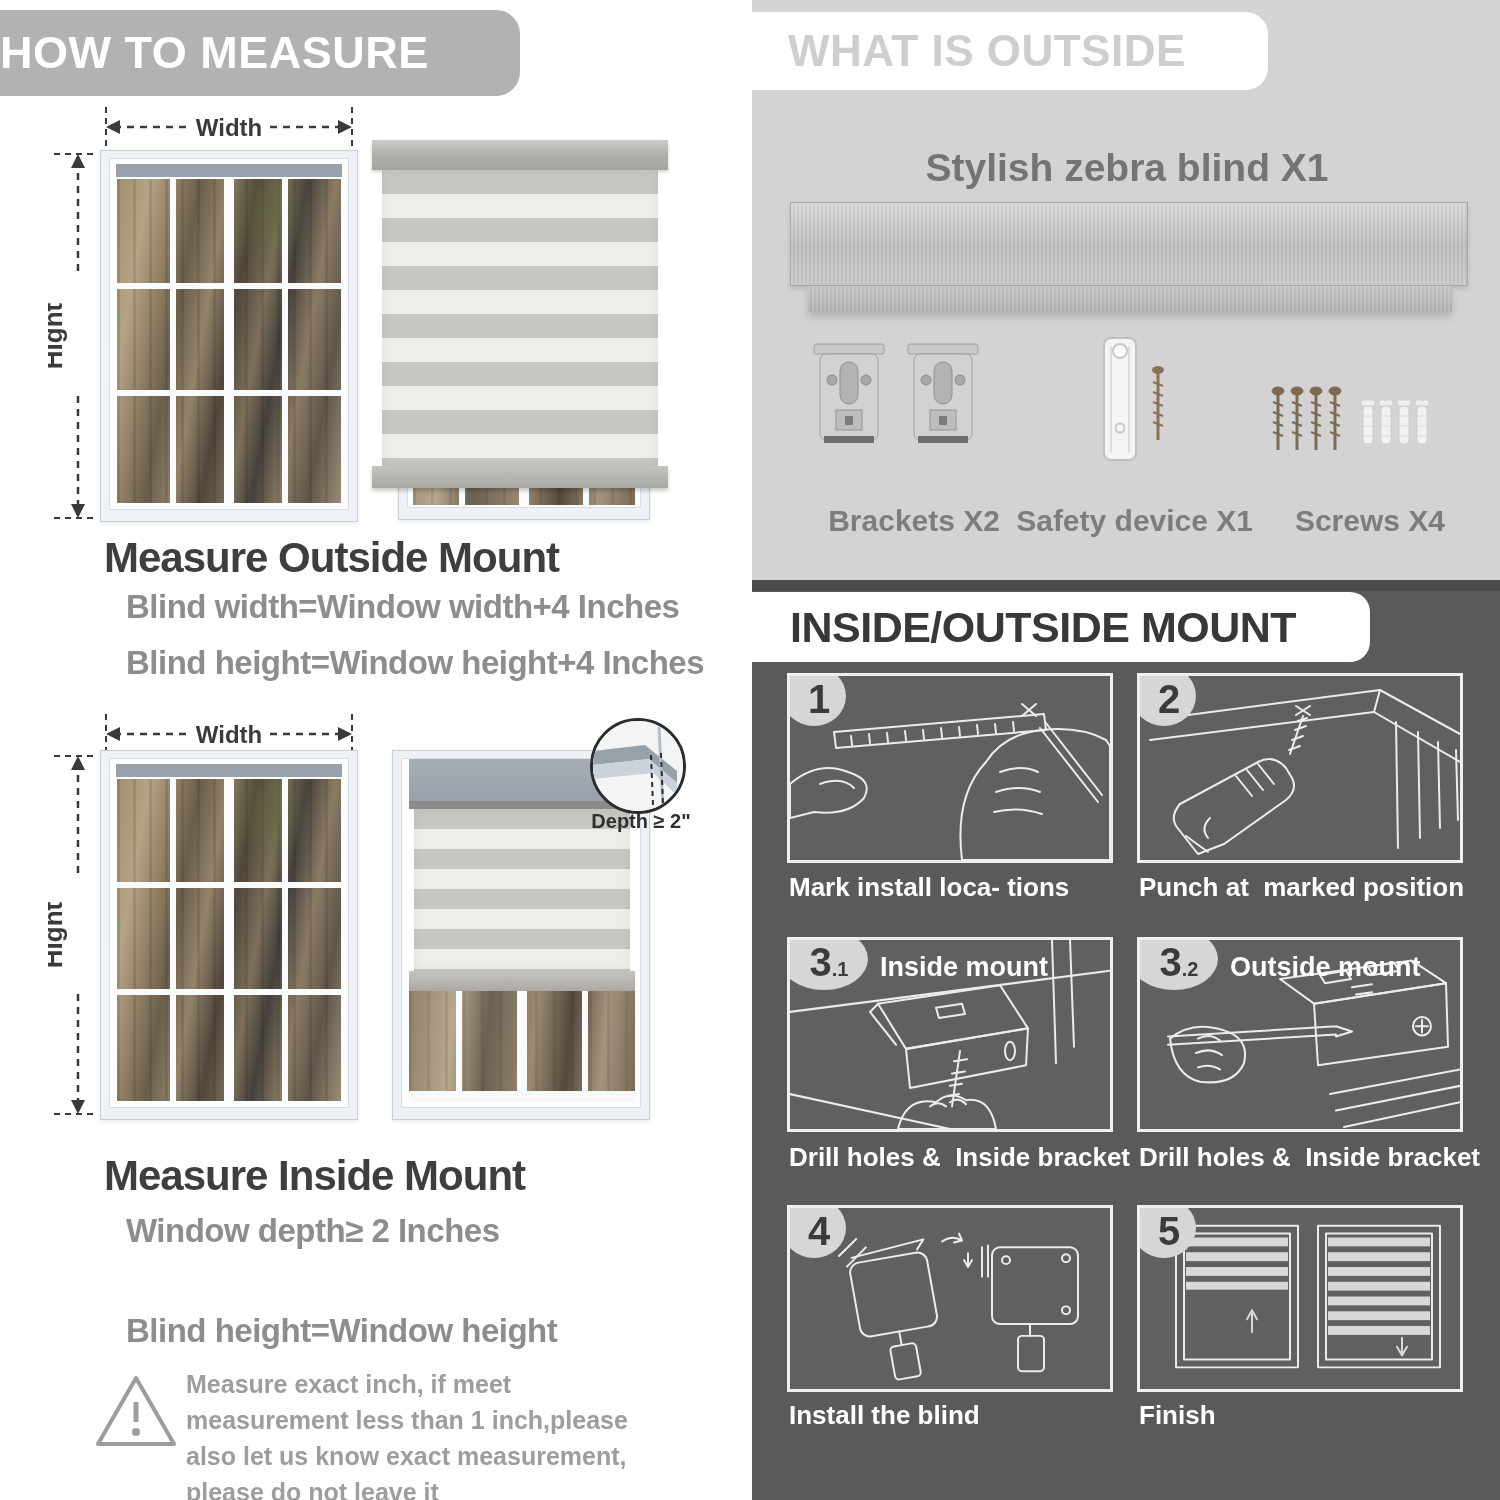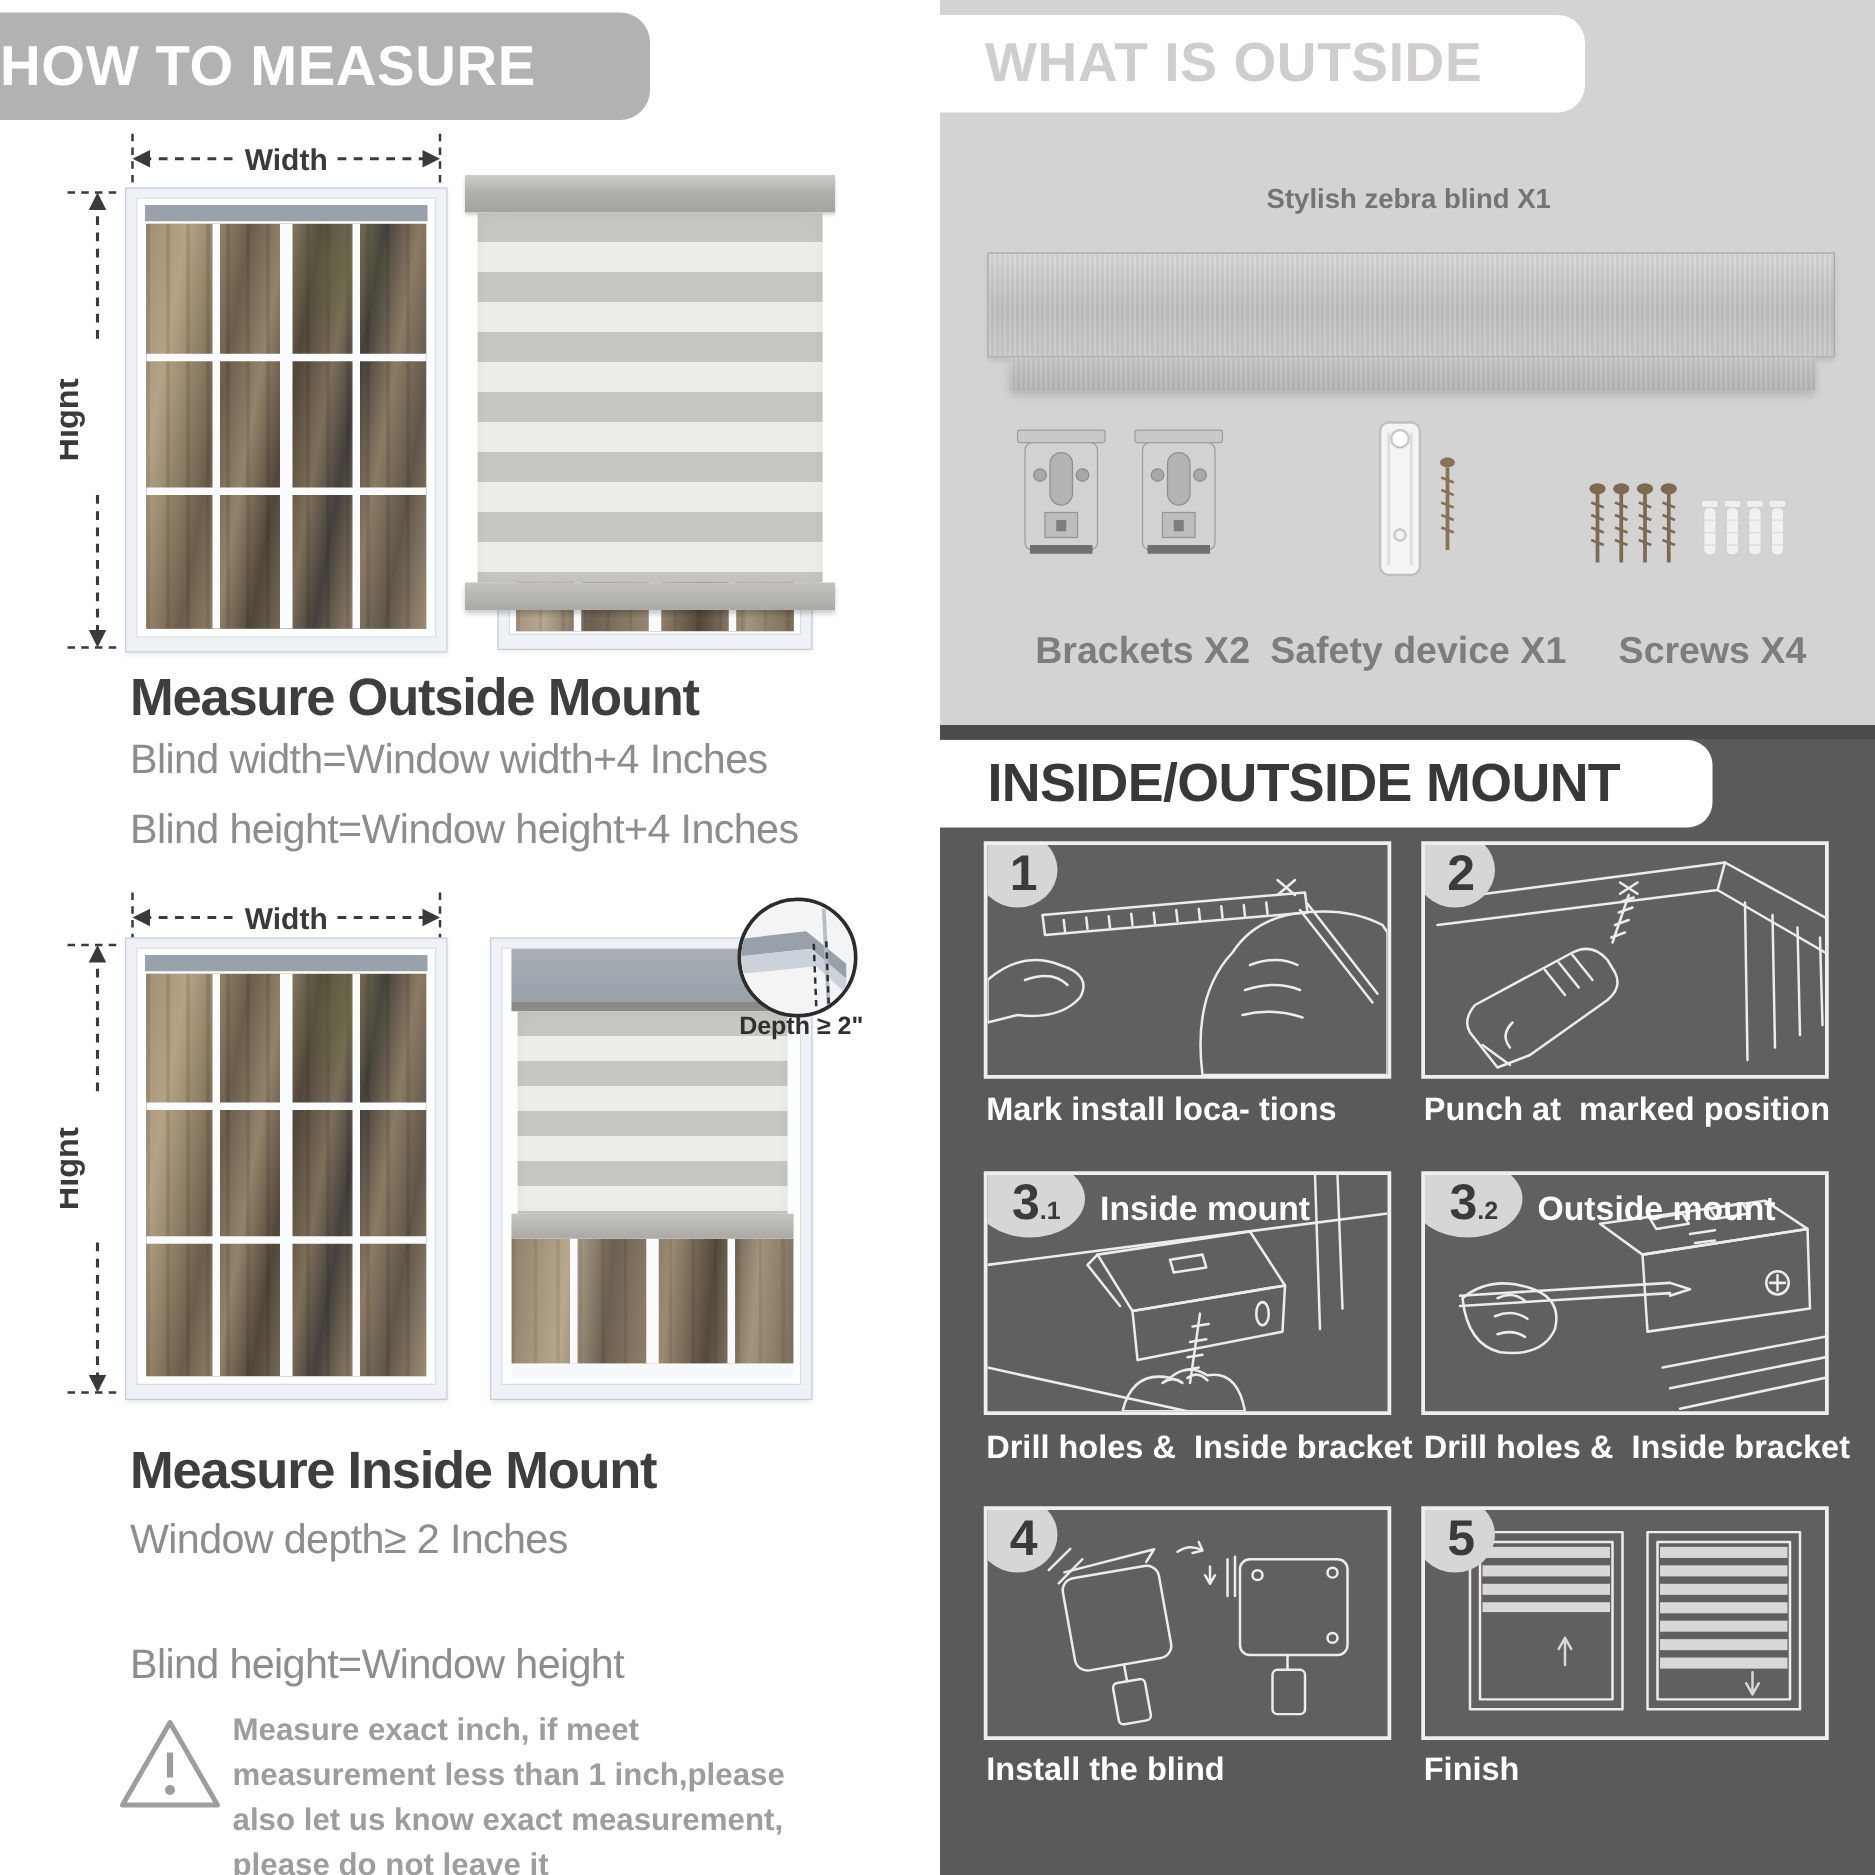--- a/index.html
+++ b/index.html
@@ -5,21 +5,21 @@
   html,body{margin:0;padding:0;background:#fff;}
   .page{position:relative;width:1500px;height:1500px;background:#ffffff;overflow:hidden;
         font-family:"Liberation Sans","DejaVu Sans",sans-serif;}
   .abs{position:absolute;}
 
   
   .howto-box{left:0;top:10px;width:520px;height:86px;background:#b2b2b2;
              border-radius:0 24px 24px 0;color:#fff;font-weight:bold;font-size:45px;
              line-height:86px;letter-spacing:.5px;box-sizing:border-box;}
   .mhead{font-weight:bold;font-size:42px;color:#3e3e3e;letter-spacing:-1px;}
-  .formula{font-weight:normal;font-size:33px;color:#8d8d8d;letter-spacing:-.5px;}
+  .formula{font-weight:bold;font-size:33px;color:#8d8d8d;letter-spacing:-.5px;margin-left:22px;}
   .warn-text{font-weight:bold;font-size:25px;line-height:36px;color:#9d9d9d;width:480px;}
 
   
   .window{box-sizing:border-box;background:#eef1f5;border:1px solid #c7ced6;
           box-shadow:0 2px 4px rgba(0,0,0,.08);}
   .winframe{position:absolute;left:8px;top:7px;right:8px;bottom:11px;background:#fdfefe;
             border:1px solid #d8dde3;}
   .roller{position:absolute;left:15px;top:13px;right:15px;height:13px;background:#99a1ab;}
   .glass{position:absolute;left:16px;top:28px;right:16px;bottom:18px;overflow:hidden;background:#8d7d63;}
   .photo{position:absolute;inset:0;
@@ -45,21 +45,21 @@
 
   .depth-circle{left:590px;top:718px;width:90px;height:90px;border:3px solid #2c2c2c;border-radius:50%;
                 background:#f2f4f6;overflow:hidden;z-index:5;}
   .depth-label{left:566px;top:810px;width:150px;text-align:center;font-weight:bold;font-size:20px;color:#2f2f2f;}
 
   
   .included-bg{left:752px;top:0;width:748px;height:580px;background:#d4d3d3;}
   .included-head{left:752px;top:12px;width:516px;height:78px;background:#fff;border-radius:0 22px 22px 0;
                  color:#cfcecd;font-weight:bold;font-size:44px;line-height:78px;padding-left:36px;
                  letter-spacing:.5px;box-sizing:border-box;}
-  .blind-label{left:812px;top:146px;width:630px;text-align:center;font-weight:bold;font-size:22px;color:#747474;}
+  .blind-label{left:812px;top:146px;width:630px;text-align:center;font-weight:bold;font-size:39px;color:#747474;}
   .bar-main{left:790px;top:202px;width:678px;height:84px;border:1px solid #a8a8a8;box-sizing:border-box;
             background:
               repeating-linear-gradient(90deg, rgba(255,255,255,.10) 0 2px, rgba(0,0,0,.035) 2px 4px),
               linear-gradient(180deg,#d6d6d5,#bebebd 55%,#c9c9c8);
             box-shadow:0 3px 5px rgba(0,0,0,.12);}
   .bar-lip{left:808px;top:286px;width:644px;height:26px;
            background:
              repeating-linear-gradient(90deg, rgba(255,255,255,.08) 0 2px, rgba(0,0,0,.03) 2px 4px),
              linear-gradient(180deg,#c6c6c5,#b4b4b3);
            box-shadow:0 5px 7px rgba(0,0,0,.15);}

